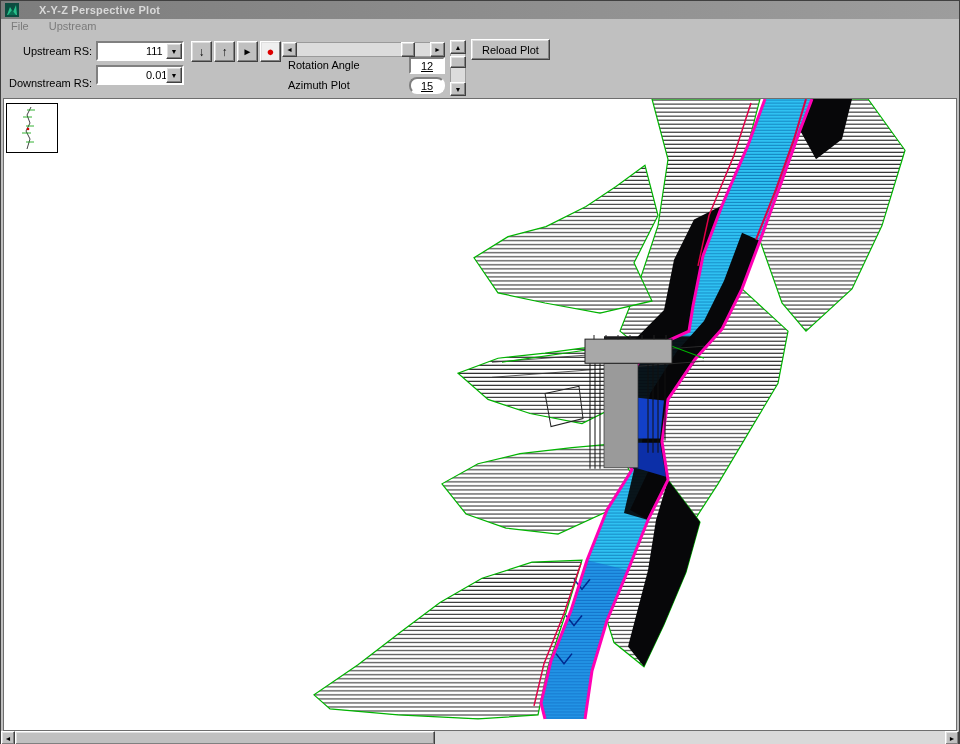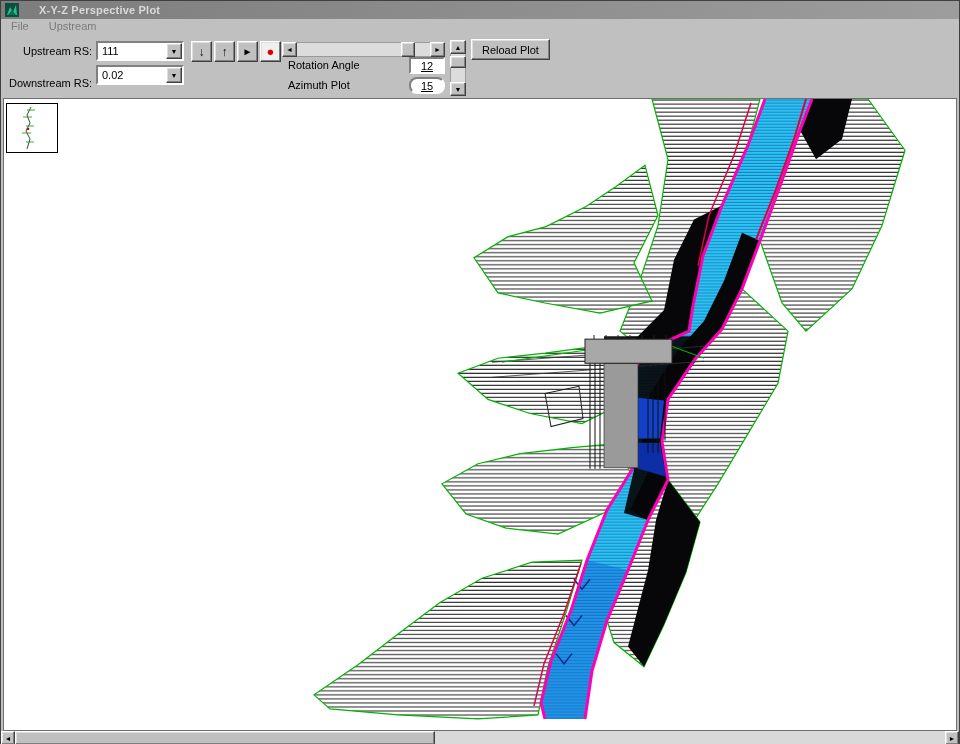--- a/index.html
+++ b/index.html
@@ -28,21 +28,21 @@
   .lbl { position:absolute; white-space:nowrap; }
 
   .bevel-out {
     background:#c0c0c0;
     border:1px solid; border-color:#ffffff #404040 #404040 #ffffff;
     box-shadow: inset -1px -1px 0 #808080, inset 1px 1px 0 #dfdfdf;
   }
   .combo { position:absolute; height:20px; background:#fff;
     border:2px solid; border-color:#808080 #ffffff #ffffff #808080;
     display:flex; align-items:center; }
-  .combo .val { flex:1; padding:0 4px; overflow:hidden; }
+  .combo .val { flex:1; padding:0 4px; overflow:hidden;margin-left:44px; }
   .combo .drop { width:16px; height:16px; flex:none; font-size:7px; display:flex; align-items:center; justify-content:center; }
 
   .btn { position:absolute; width:21px; height:21px; display:flex; align-items:center; justify-content:center; font-size:12px; font-weight:bold; }
   .btn .glyph { line-height:1; }
   .record-dot { color:#dd0000; font-size:13px; }
   .play-glyph { font-size:10px; }
 
   .push { position:absolute; height:21px; padding:0 10px; display:flex; align-items:center; justify-content:center; }
 
   .field { position:absolute; width:36px; height:17px; background:#fff;
@@ -92,21 +92,21 @@
 
   <div class="toolbar">
     <span class="lbl" style="left:8px; top:8px;margin-left:14px;">Upstream RS:</span>
     <div class="combo" style="left:95px; top:4px; width:88px;">
       <span class="val">111</span>
       <span class="drop bevel-out">▼</span>
     </div>
 
     <span class="lbl" style="left:8px; top:40px;">Downstream RS:</span>
     <div class="combo" style="left:95px; top:28px; width:88px;">
-      <span class="val">0.02</span>
+      <span class="val">0.01</span>
       <span class="drop bevel-out">▼</span>
     </div>
 
     <div class="btn bevel-out" style="left:190px; top:4px;">
       <span class="glyph">↓</span>
     </div>
     <div class="btn bevel-out" style="left:213px; top:4px;">
       <span class="glyph">↑</span>
     </div>
     <div class="btn bevel-out" style="left:236px; top:4px;">

